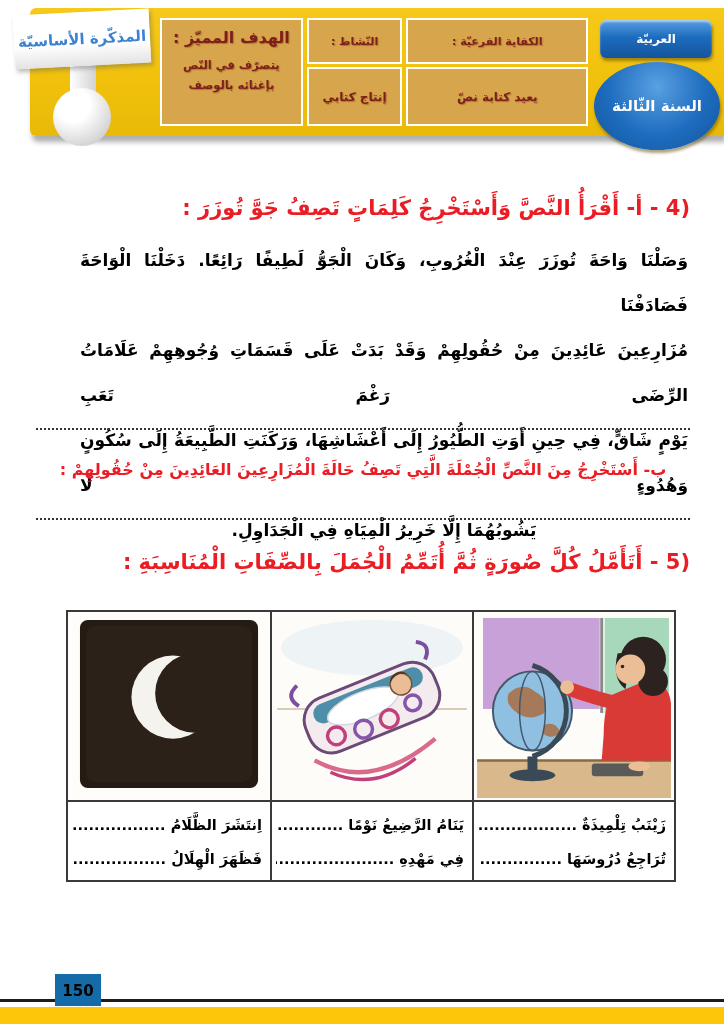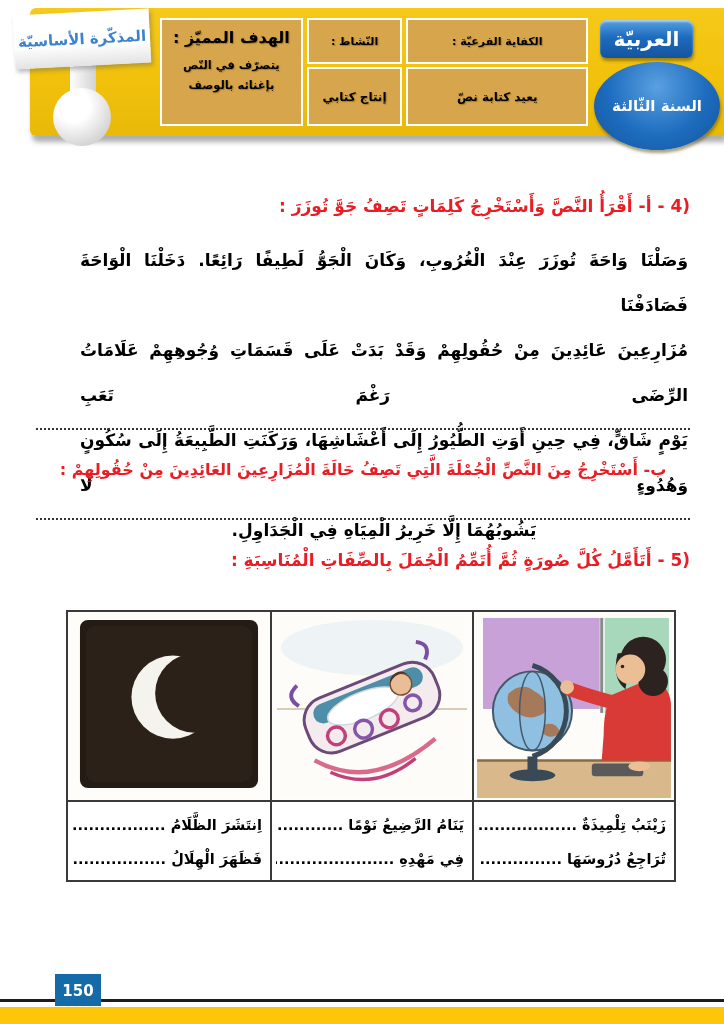--- a/index.html
+++ b/index.html
@@ -17,47 +17,47 @@
                 transform:rotate(-3deg); display:flex; align-items:center; justify-content:center;
                 color:#3b82d0; font-weight:bold; font-size:15px; box-shadow:2px 3px 4px rgba(90,90,90,.4);
                 direction:rtl; z-index:5; }
   .pin-stem { position:absolute; left:70px; top:60px; width:26px; height:42px;
               background:linear-gradient(90deg,#ffffff,#d2d2d2); border-radius:0 0 10px 10px; z-index:4; }
   .pin-ball { position:absolute; left:53px; top:88px; width:58px; height:58px; border-radius:50%;
               background:radial-gradient(circle at 35% 30%,#ffffff 30%,#d9d9d9 70%,#bdbdbd 100%); z-index:4; }
 
   .info-table { position:absolute; left:160px; top:18px; width:428px; height:108px;
                 display:flex; direction:rtl; gap:4px; }
-  .cell { background:#d7a54b; border:2px solid #ffffff; color:#000000; font-weight:bold;
+  .cell { background:#d7a54b; border:2px solid #ffffff; color:#7f1d1d; font-weight:bold;
           display:flex; align-items:center; justify-content:center; text-align:center;
           direction:rtl; text-shadow:1px 1px 1px rgba(120,80,10,.5); }
   .col { display:flex; flex-direction:column; gap:3px; }
   .col-competency { width:182px; }
   .col-activity  { width:96px; }
   .col-goal      { width:143px; }
   .cell-title { font-size:11px; height:46px; }
   .cell-body  { font-size:12px; flex:1; }
   .cell-goal  { flex:1; flex-direction:column; justify-content:flex-start; padding-top:8px; }
   .cell-goal .g-title { font-size:16px; margin-bottom:8px; }
   .cell-goal .g-body  { font-size:11.5px; line-height:20px; padding:0 6px; }
 
-  .subject-badge { position:absolute; left:600px; top:20px; width:93px; height:38px;
+  .subject-badge { position:absolute; left:600px; top:20px; width:112px; height:38px;
                    background:linear-gradient(180deg,#5aa0e2 0%,#1d6cbe 45%,#15549c 100%);
                    border-radius:6px; display:flex; align-items:center; justify-content:center;
-                   color:#fff; font-weight:bold; font-size:20px; direction:rtl;
+                   color:#fff; font-weight:bold; font-size:12px; direction:rtl;
                    box-shadow:inset 0 2px 2px rgba(255,255,255,.5), 1px 3px 3px rgba(90,70,0,.5); }
   .year-badge { position:absolute; left:594px; top:62px; width:126px; height:88px; border-radius:50%;
                 background:radial-gradient(circle at 50% 28%,#5aa0e2 0%,#1d6cbe 55%,#15549c 100%);
                 display:flex; align-items:center; justify-content:center;
                 color:#fff; font-weight:bold; font-size:15px; direction:rtl;
                 box-shadow:1px 3px 3px rgba(90,70,0,.5); }
 
   
   .red-heading { position:absolute; left:36px; right:34px; direction:rtl; text-align:right;
-                 color:#ea1c24; font-weight:bold; font-size:17px; }
+                 color:#ea1c24; font-weight:bold; font-size:21px; }
   .q-num { display:inline-block; direction:ltr; unicode-bidi:embed; }
 
   .paragraph { position:absolute; top:238px; left:36px; right:36px; direction:rtl;
                color:#000; font-weight:bold; font-size:17px; }
   .p-line { line-height:45px; text-align:justify; text-align-last:justify;margin-left:44px; }
   .p-line.center { text-align:center; text-align-last:center; }
 
   .dotted { position:absolute; left:36px; width:654px; border-top:2px dotted #333; }
 
   
@@ -69,21 +69,21 @@
   .img-cell:first-child { border-left:none; }
   .cap-cell { width:202px; height:80px; border-left:2px solid #3a3a3a; border-top:2px solid #3a3a3a;
               direction:rtl; padding:6px 8px 0 4px; color:#000; font-size:14.5px; font-weight:bold; }
   .cap-cell:first-child { border-left:none; }
   .cap-line { line-height:34px; white-space:nowrap; overflow:hidden; }
 
   
   .footer-line  { position:absolute; top:999px; left:0; width:724px; height:3px; background:#1c1c1c; }
   .footer-bar   { position:absolute; top:1007px; left:0; width:724px; height:17px; background:#fdc608; }
   .page-number  { position:absolute; left:55px; top:974px; width:46px; height:32px; background:#146ba8;
-                  color:#ffffff; font-weight:bold; font-size:15px; text-align:center; padding-top:8px; z-index:6; }
+                  color:#000000; font-weight:bold; font-size:15px; text-align:center; padding-top:8px; z-index:6; }
 </style>
 </head>
 <body>
 
 <div class="page">
 
   <div class="banner"></div>
 
   <div class="memo-label">
     <span>المذكّرة الأساسيّة</span>

